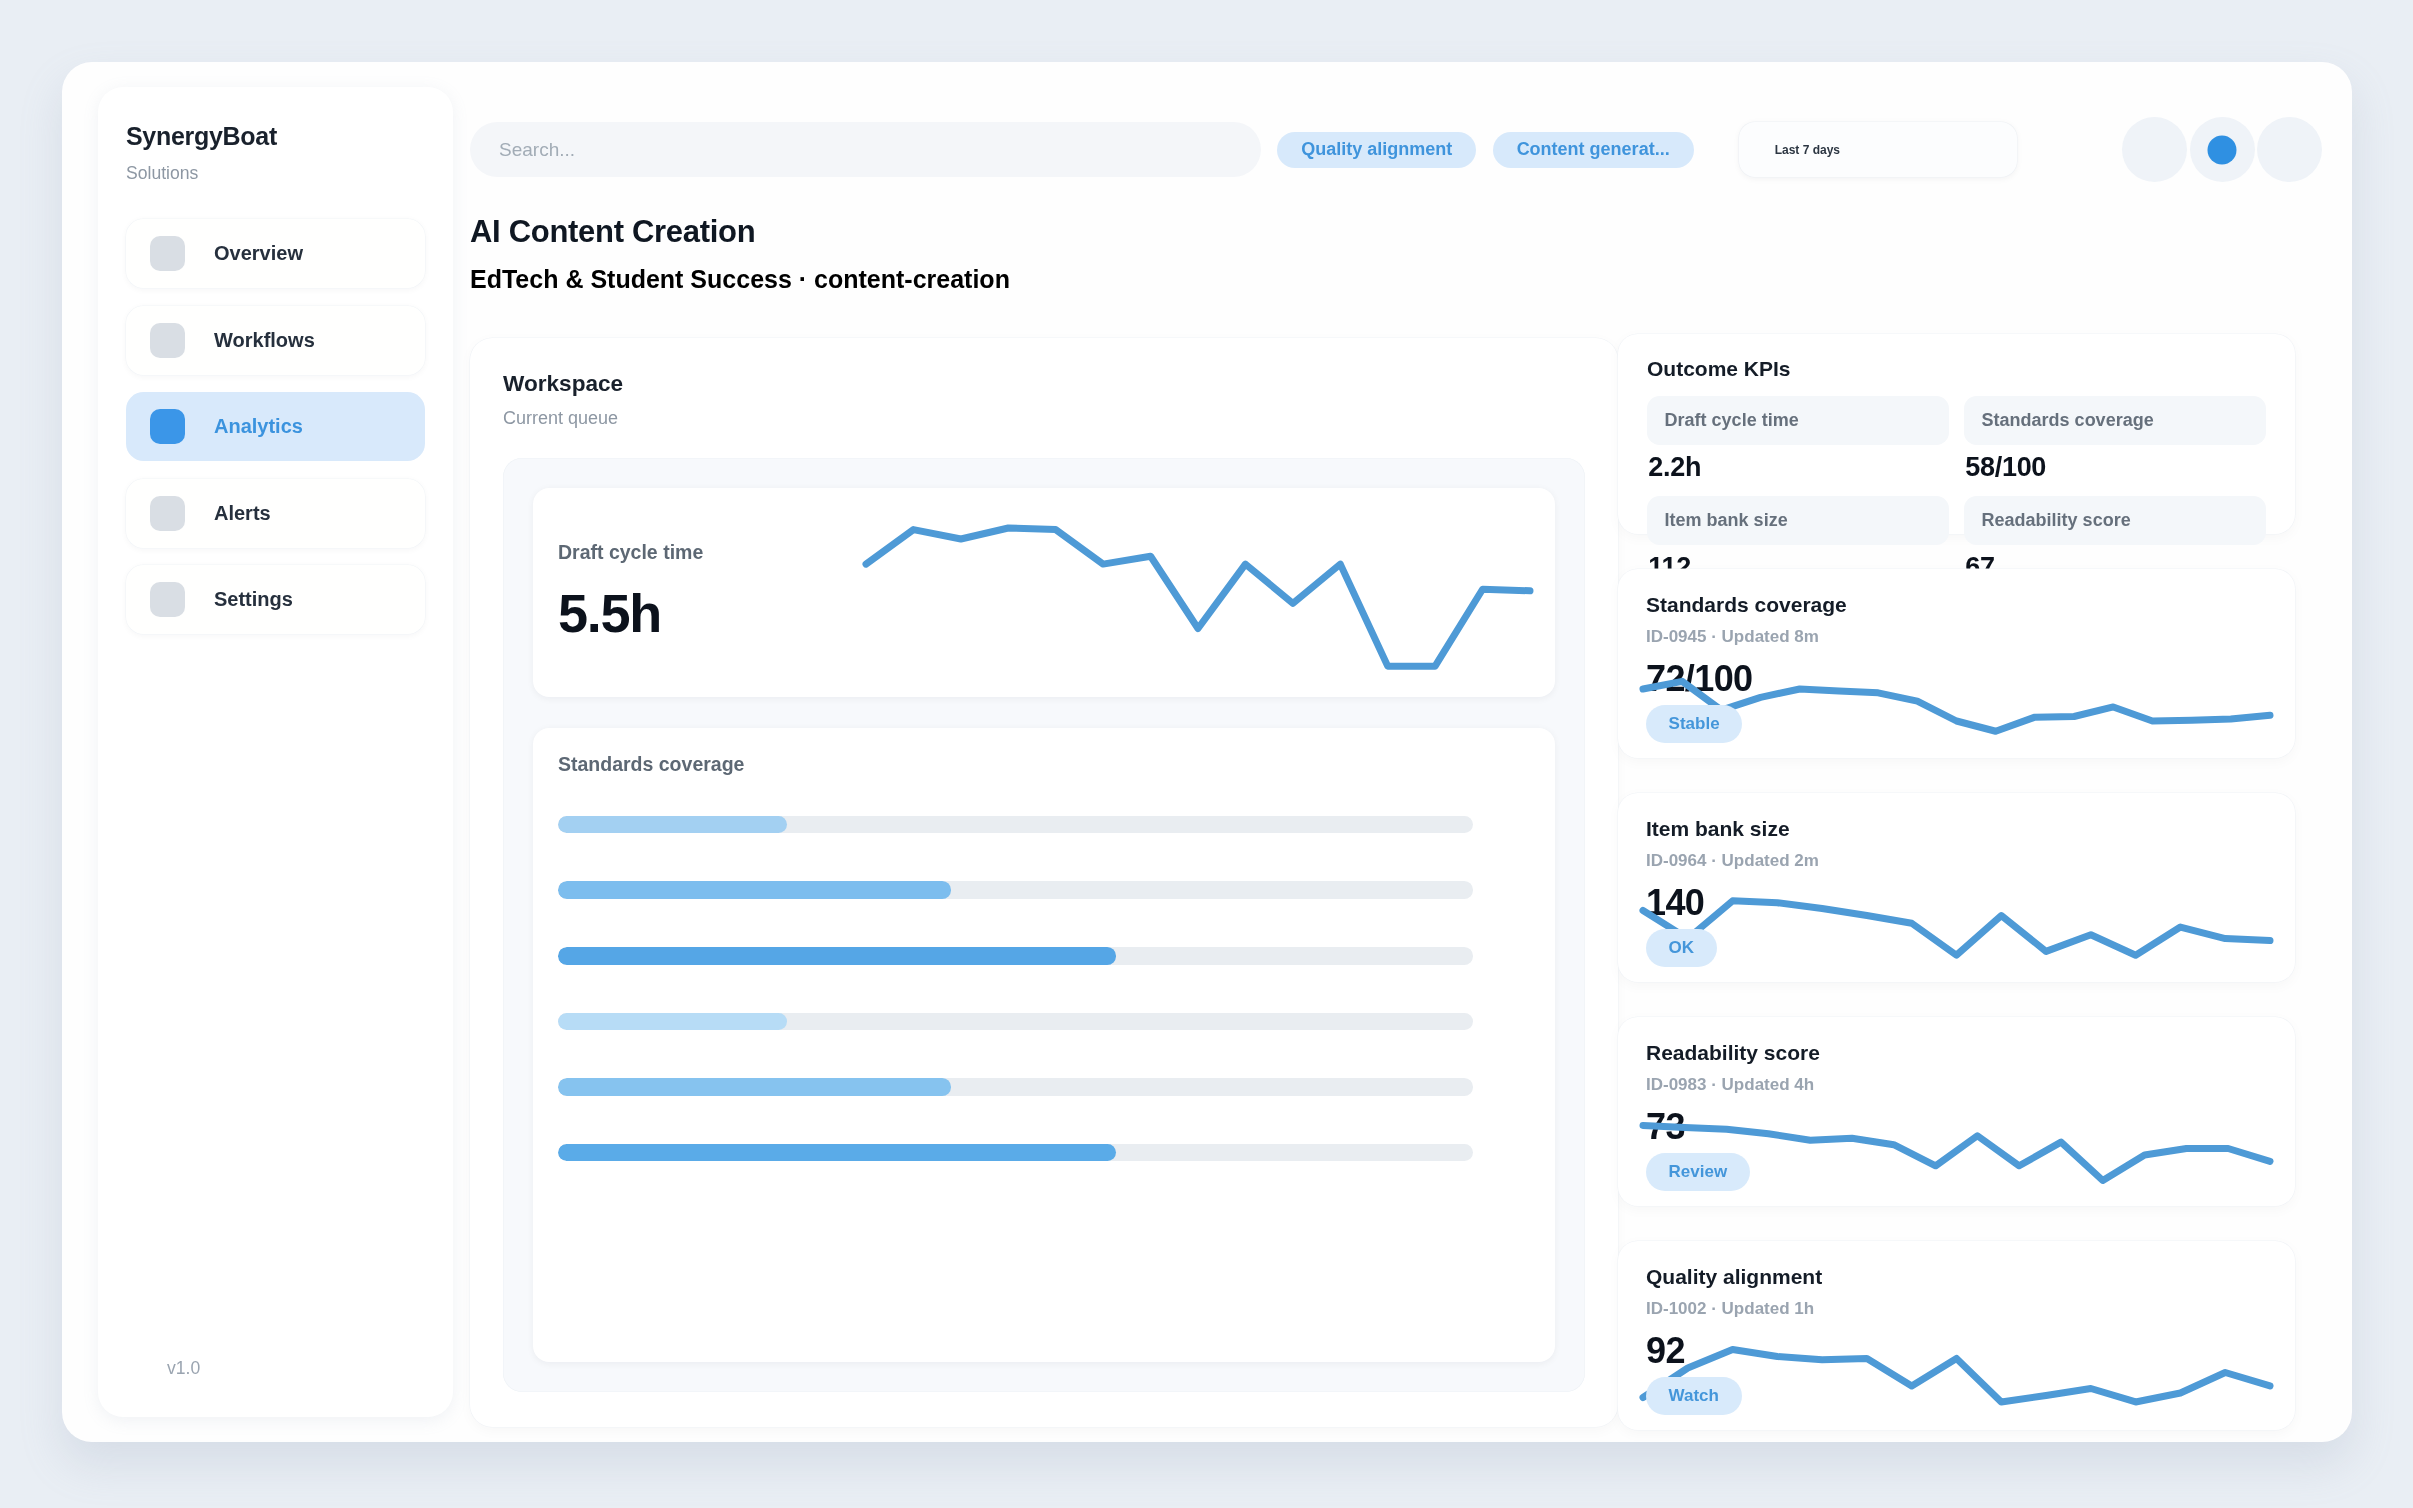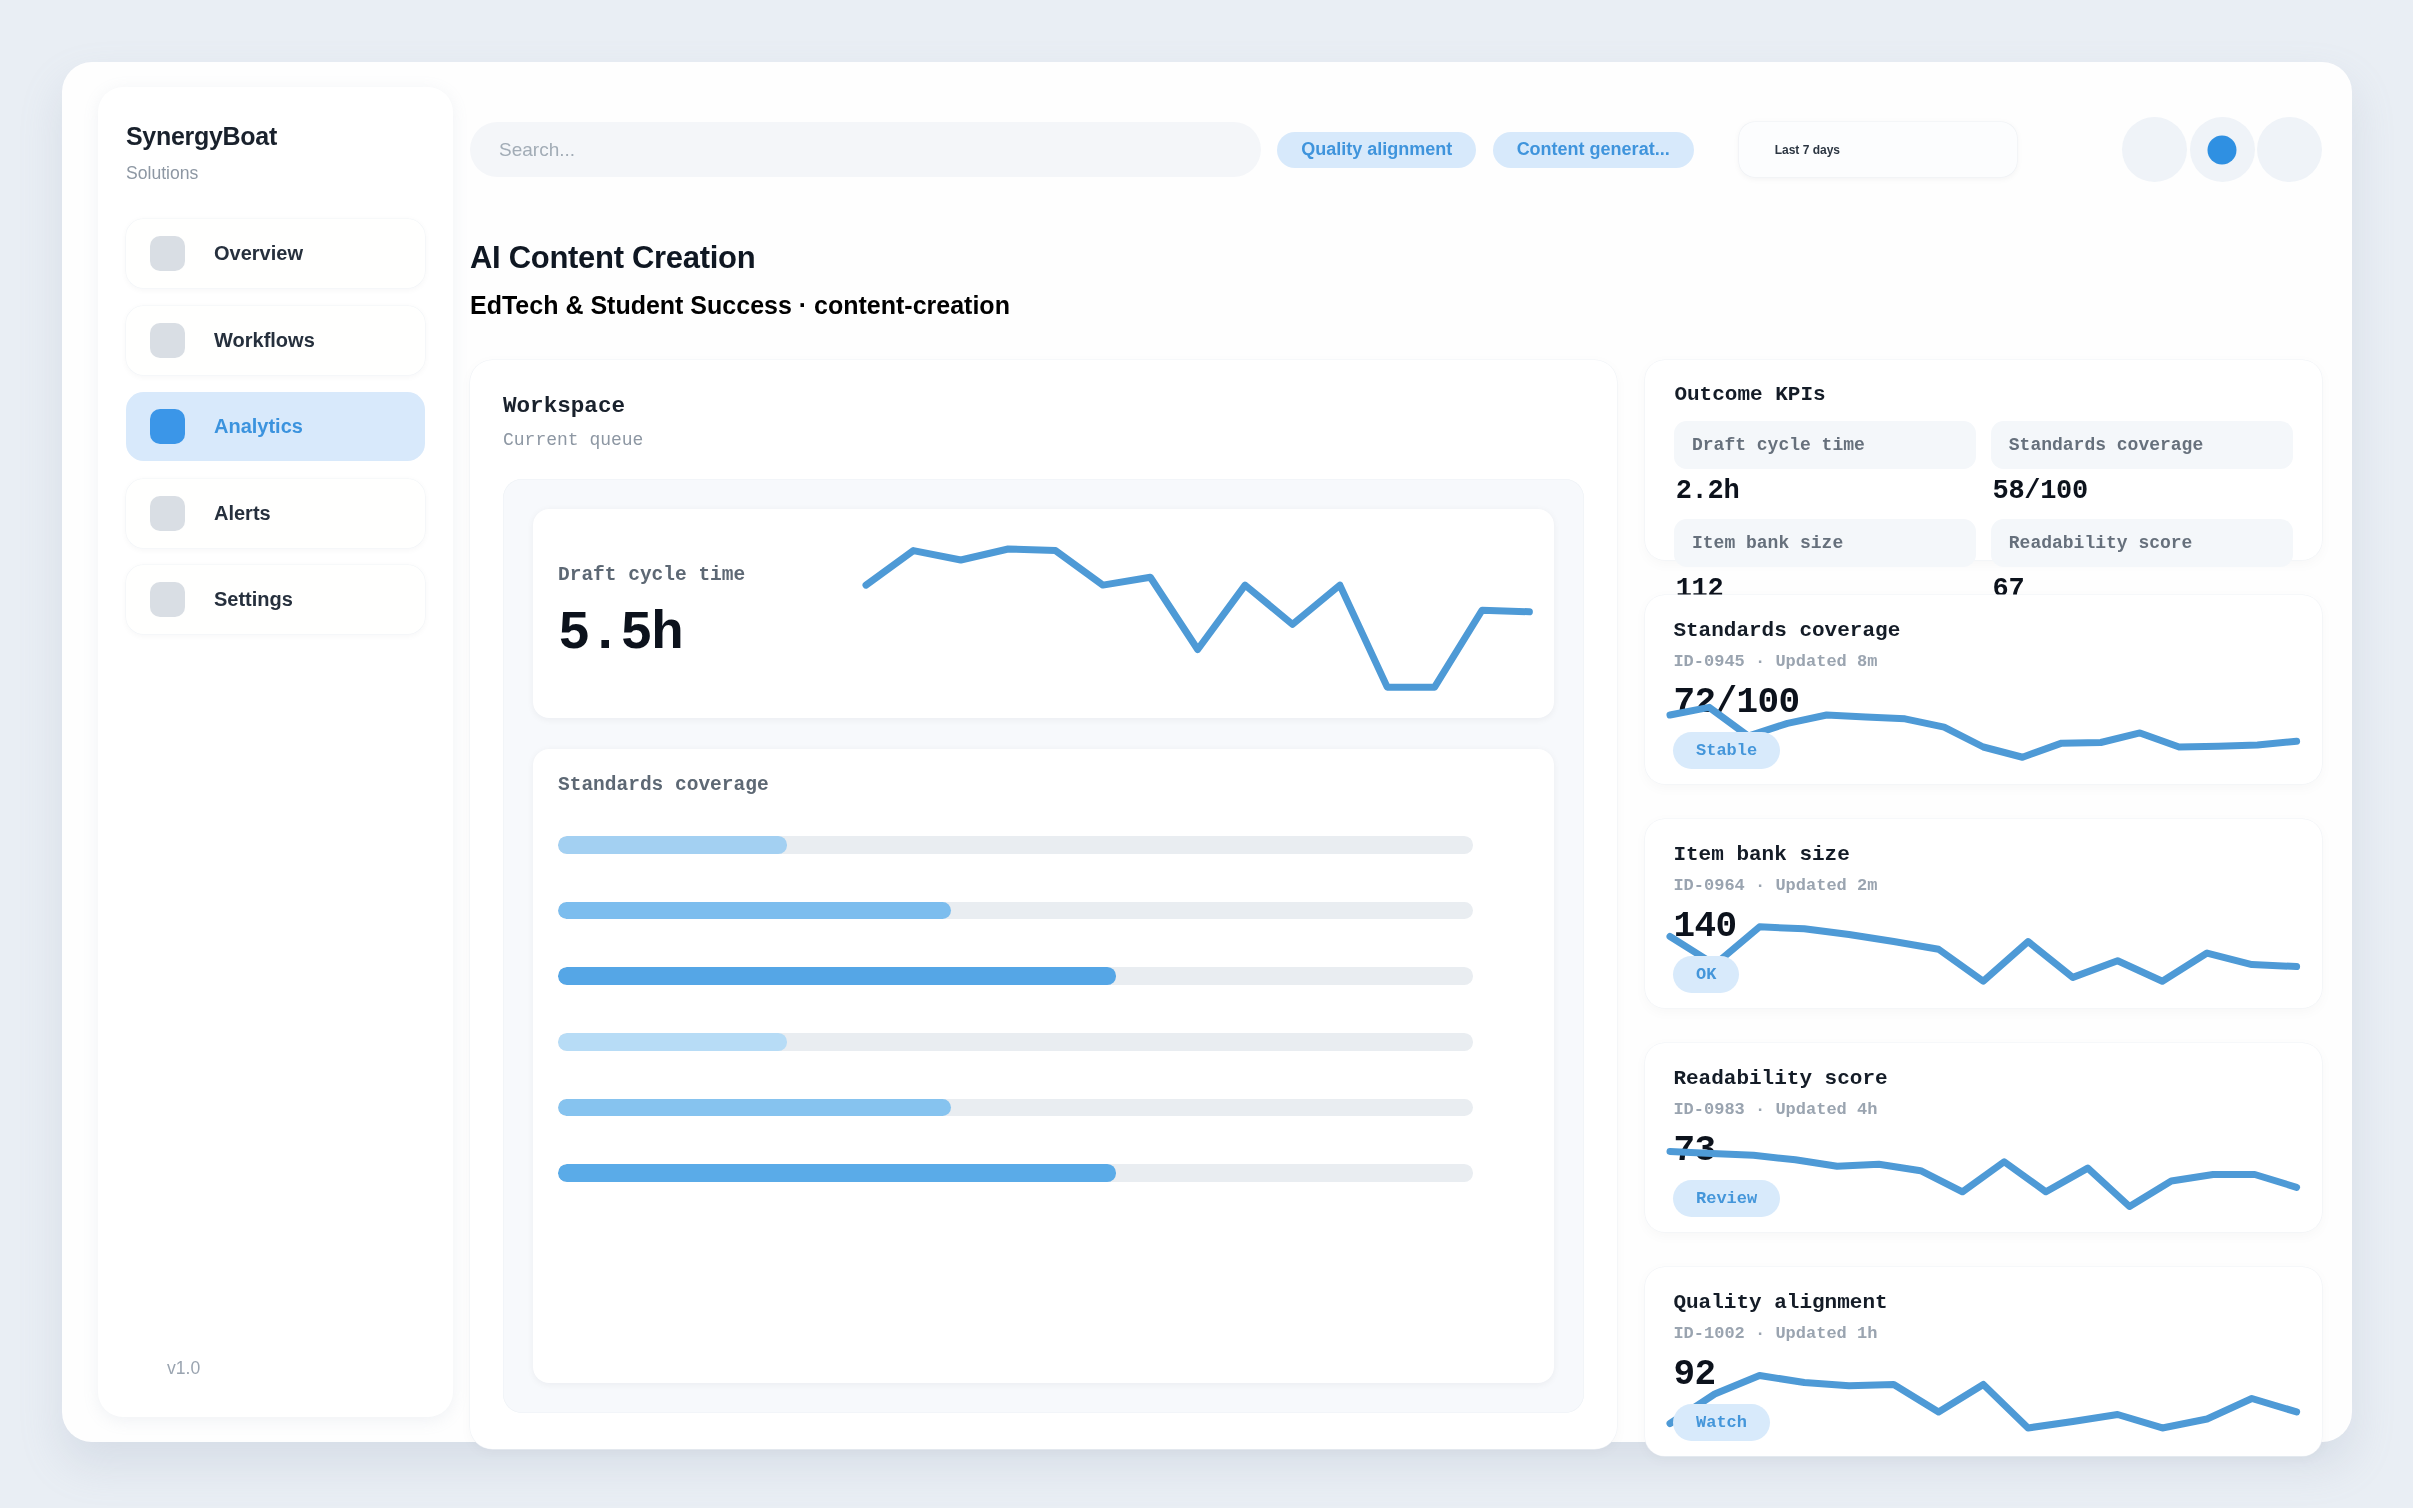--- a/index.html
+++ b/index.html
@@ -58,24 +58,24 @@
     display:flex; align-items:center; padding-left:36px;
     font-size:12px; font-weight:700; color:#2c3642; cursor:pointer;
   }
   .iconbtns { margin-left:auto; display:flex; gap:2.5px; align-items:center; }
   .iconbtn { width:65px; height:65px; border-radius:50%; background:#eff3f8; position:relative; cursor:pointer; }
   .iconbtn .dot {
     position:absolute; left:50%; top:50%; transform:translate(-50%,-50%);
     width:29px; height:29px; border-radius:50%; background:#2f90e2;
   }
 
-  .page-title { margin-top:58px; font-size:31px; font-weight:700; color:#0f1722; letter-spacing:-0.3px; }
+  .page-title { margin-top:32px; font-size:31px; font-weight:700; color:#0f1722; letter-spacing:-0.3px; }
   .page-sub { margin-top:15px; font-size:25px; font-weight:600; color:#000000; }
 
-  .content { margin-top:40px; display:flex; gap:28px; align-items:flex-start;font-family:Liberation Mono, monospace; }
+  .content { margin-top:40px; display:flex; align-items:center; }
 
   
   .ws-card {
     width:1148px; height:1089px; background:#fff; border-radius:22.6px;
     box-shadow:0 0 0 0.6px #f0f3f7, 0 3.8px 12.6px rgba(16,24,40,.03);
     padding:33px;
   }
   .ws-title { font-size:22.6px; font-weight:700; color:#19212c; }
   .ws-sub { margin-top:11.3px; font-size:18px; color:#8d97a3; }
   .queue-panel {

